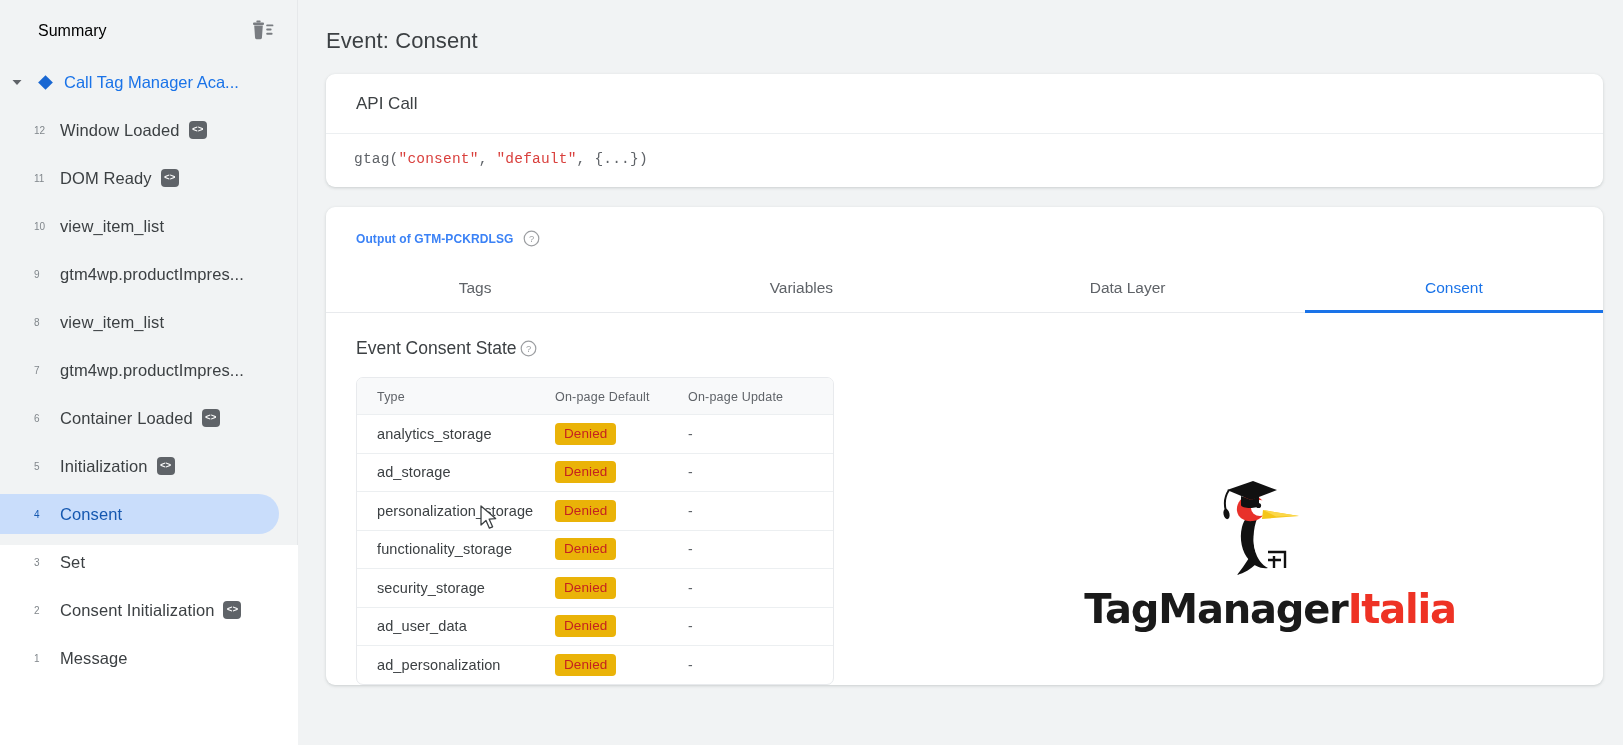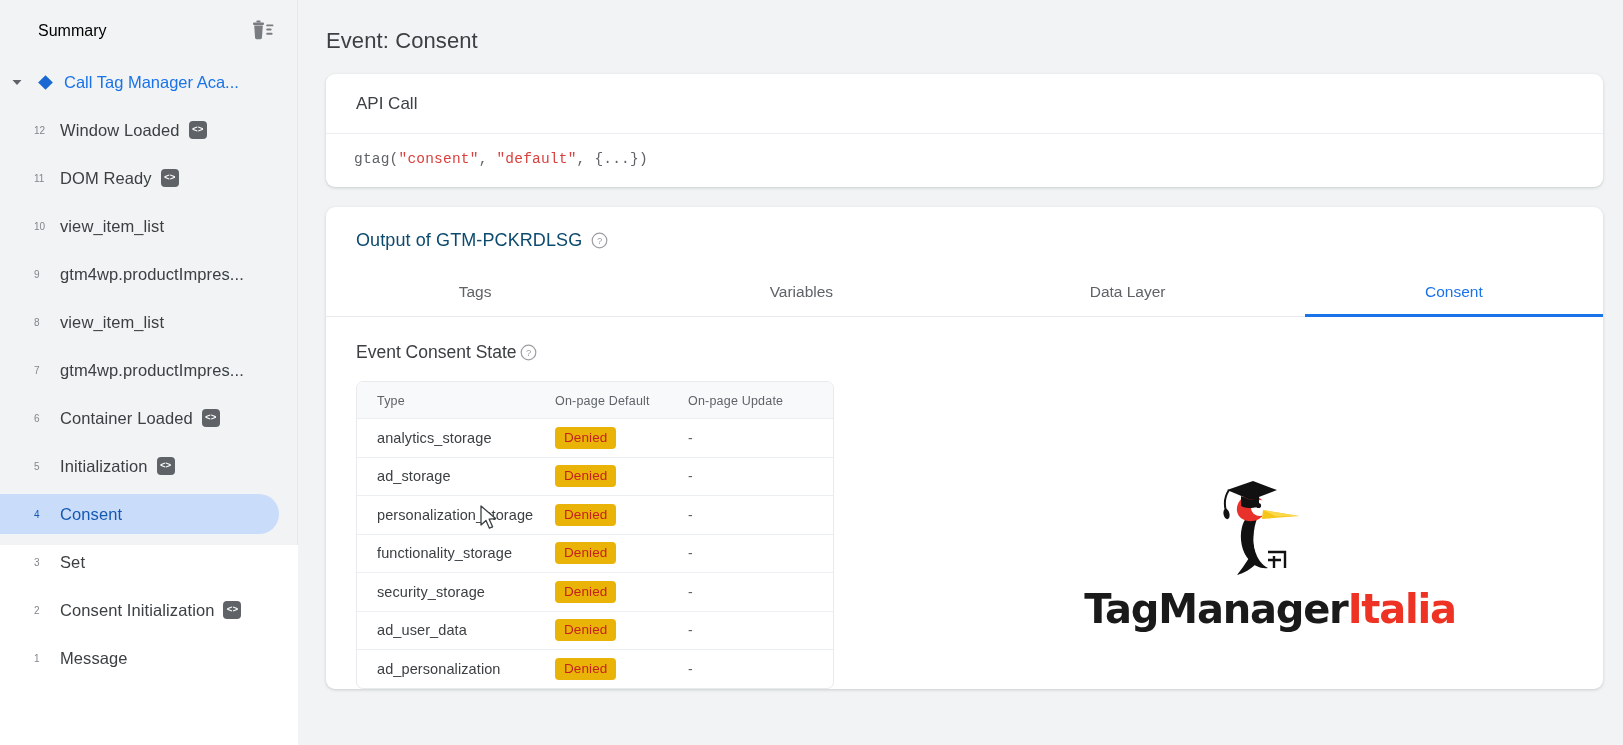--- a/index.html
+++ b/index.html
@@ -100,21 +100,21 @@
     font-family:"Liberation Mono", monospace;
     font-size:14.5px; color:#5f6368; letter-spacing:.2px;
   }
   .code-str { color:#d93f3c; }
 
   .card-title-row {
     display:flex; align-items:center; gap:9px;
     padding:23px 0 0 30px;
   }
   .card-title {
-    font-size:18px; color:#0c4a6e; font-weight:400; letter-spacing:.1px;
+    font-size:12px; color:#3b82f6; font-weight:700; letter-spacing:.1px;
   }
   .help-icon { width:17px; height:17px; display:block; opacity:.62; }
 
   .tabs {
     display:flex; margin-top:18px;
     border-bottom:1px solid #e8eaed;
     padding:0 0 0 0;
     gap:28px;
   }
   .tab {

